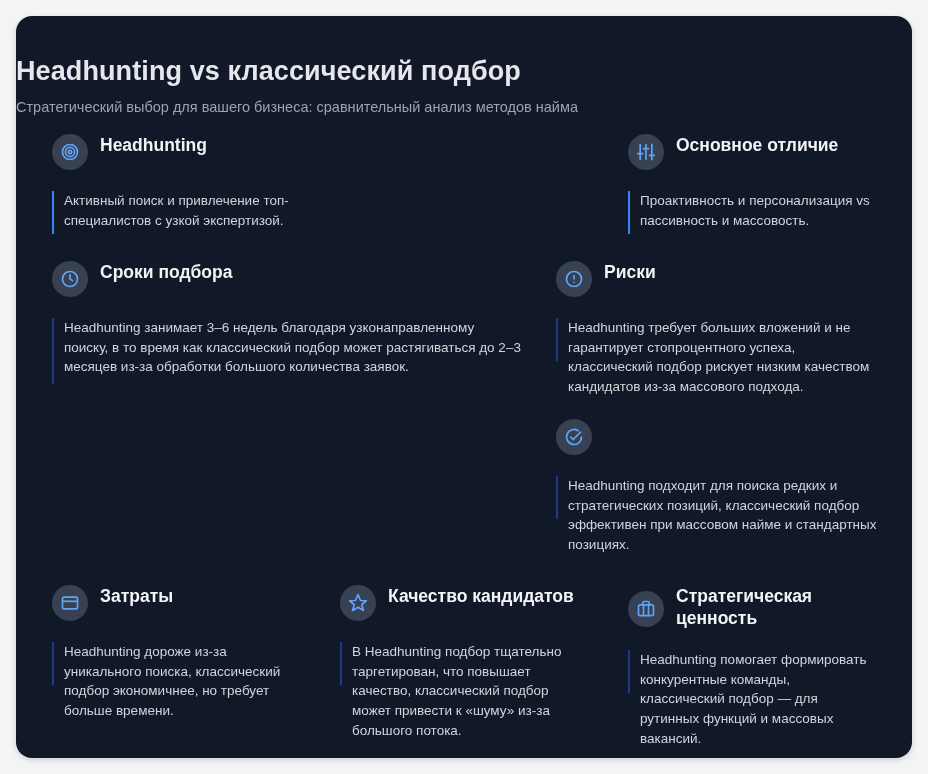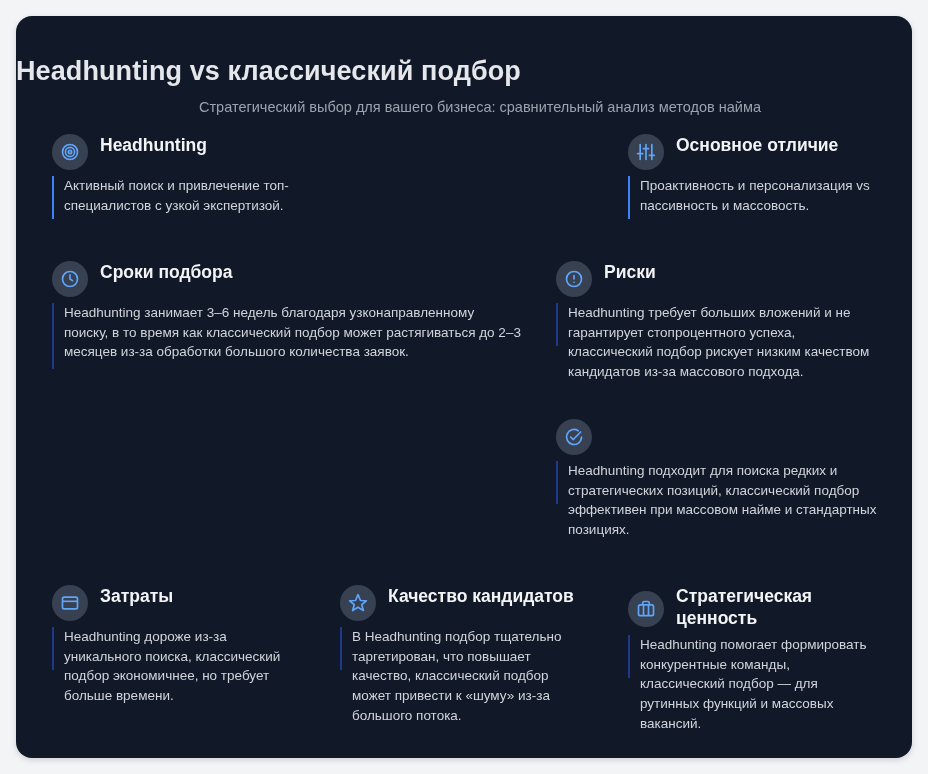--- a/index.html
+++ b/index.html
@@ -8,36 +8,36 @@
   .card {
     position: absolute; left: 16px; top: 16px; width: 896px; height: 742px;
     background: #111827; border-radius: 16px;
     box-shadow: 0 2px 6px rgba(0,0,0,0.15);
   }
   .title {
     position: absolute; left: 0; top: 40px; width: 100%; text-align: left;
     color: #e5e7eb; font-size: 27px; font-weight: bold; letter-spacing: 0.1px;
   }
   .subtitle {
-    position: absolute; left: 16px; top: 83px; width: 100%; text-align: center;
+    position: absolute; left: 0; top: 83px; width: 100%; text-align: left;
     color: #9ca3af; font-size: 14.5px;
   }
   .item { position: absolute; }
   .item-head { display: flex; align-items: flex-start; height: 36px; }
   .icon-circle {
     width: 36px; height: 36px; border-radius: 50%;
     background: #374151; display: flex; align-items: center; justify-content: center;
     flex: 0 0 36px;
   }
   .icon-circle svg { width: 20px; height: 20px; }
   .item-title {
     margin-left: 12px; color: #f3f4f6; font-size: 17.5px; font-weight: bold; line-height: 22px;
   }
   .item-body {
-    margin-top: 6px; padding-left: 12px; color: #d1d5db; font-size: 13.5px; line-height: 19.7px;
+    margin-top: 21px; padding-left: 12px; color: #d1d5db; font-size: 13.5px; line-height: 19.7px;
     position: relative;
   }
   .item-body::before {
     content: ""; position: absolute; left: 0; top: 0; width: 2px; height: 43px; background: #3b82f6;
   }
   .item-body.dim::before { background: #1e3a8a; }
   .item-body.tall::before { height: 66px; }
 </style>
 </head>
 <body>

